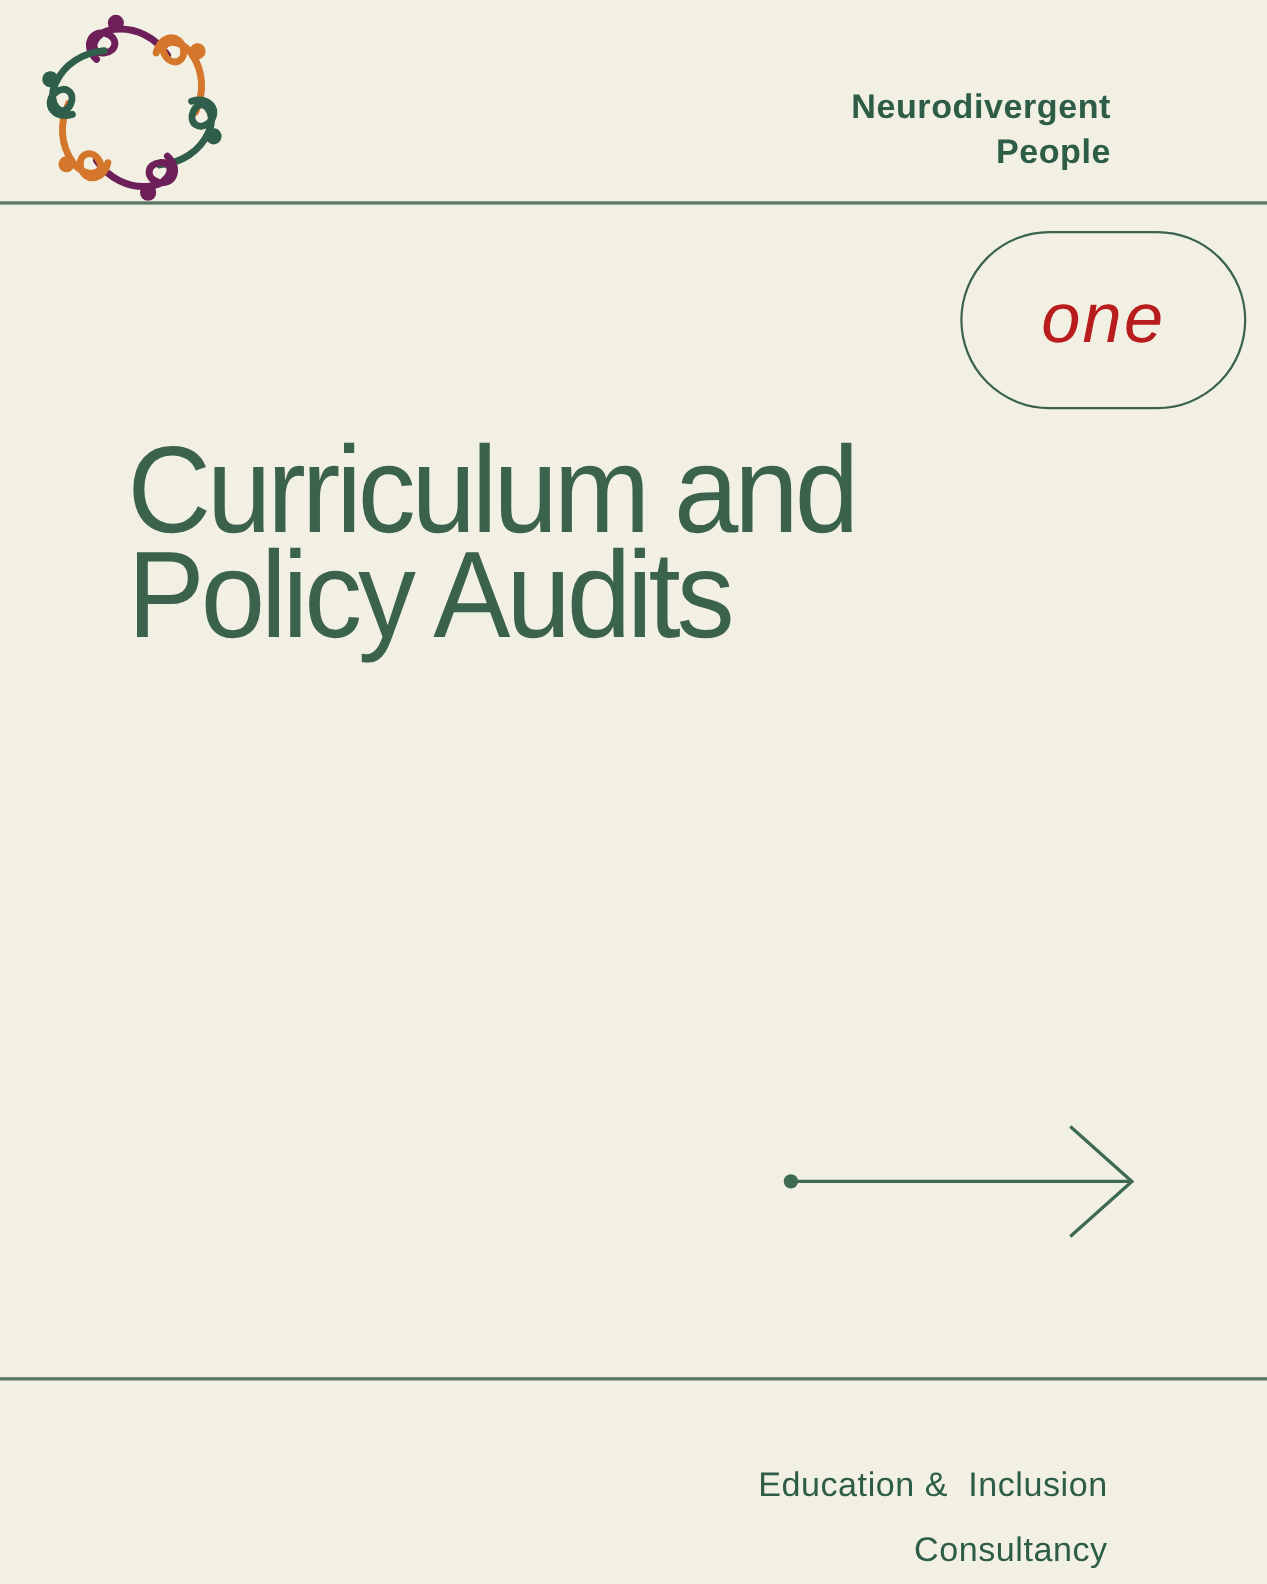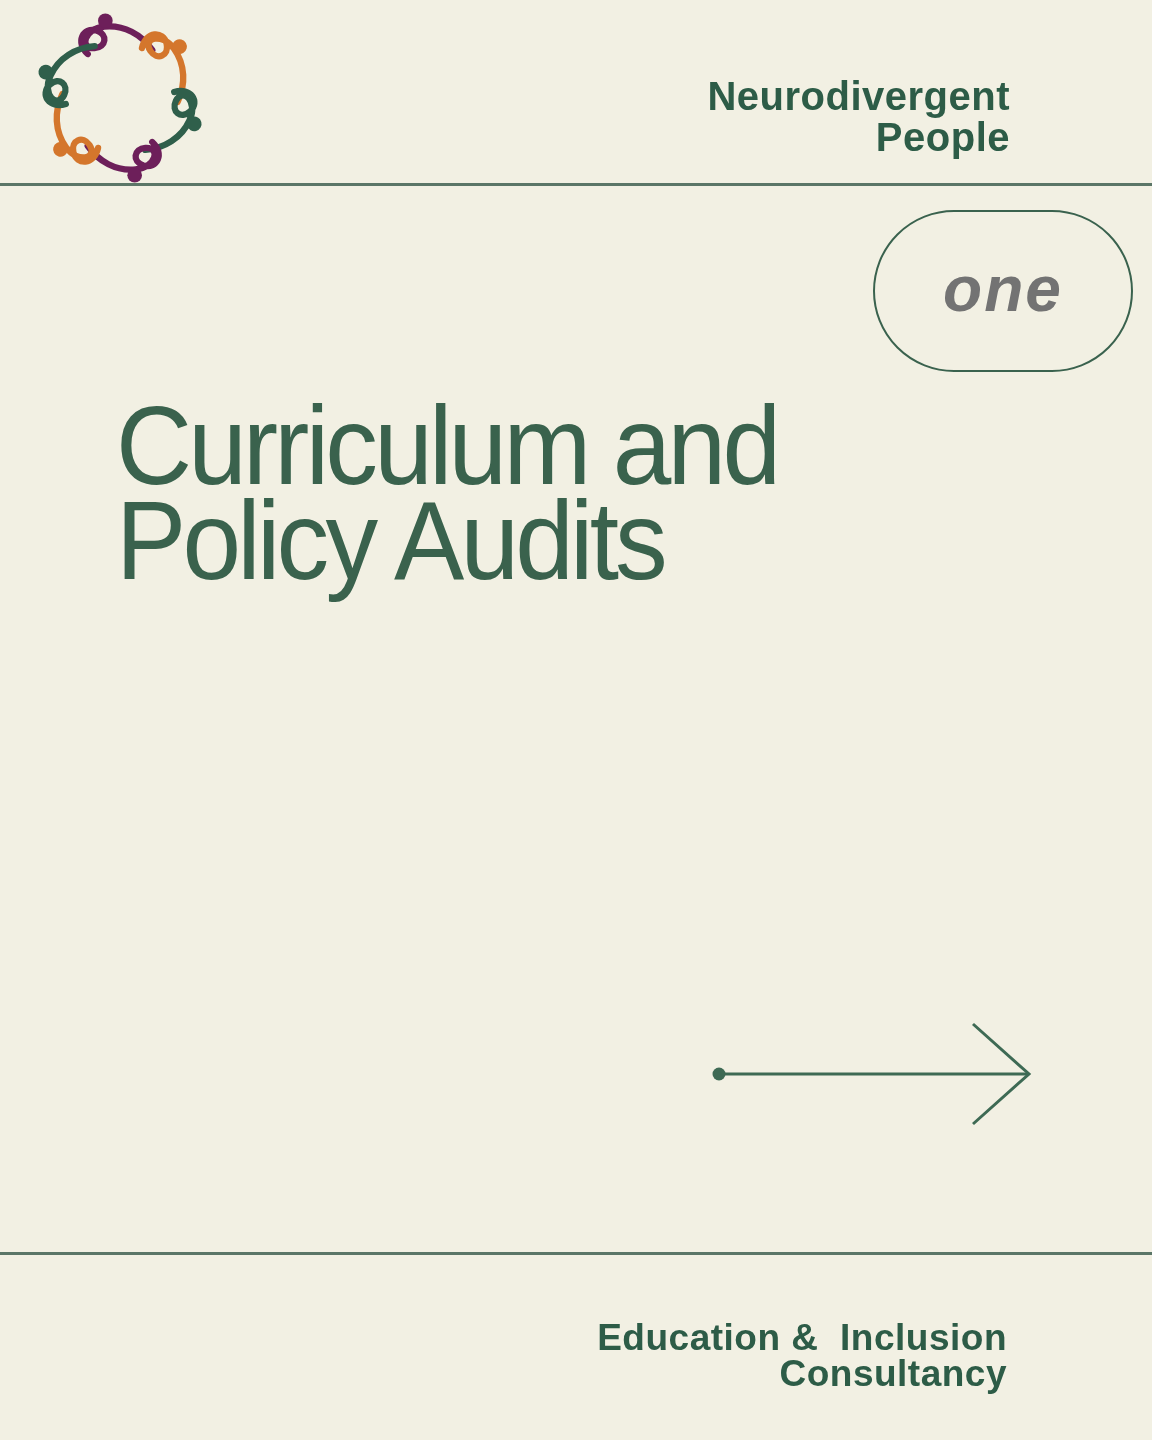--- a/index.html
+++ b/index.html
@@ -19,39 +19,39 @@
   .divider-bottom{top:1252px;}
 
   .logo{
     position:absolute;left:32px;top:10px;width:176px;height:176px;
   }
 
   .brand{
     position:absolute;top:76px;right:142px;
     text-align:right;
     font-weight:bold;
-    font-size:40px;line-height:41px;
+    font-size:31px;line-height:41px;
     letter-spacing:.5px;
     color:#2d5c47;
     white-space:pre-wrap;
   }
 
   .badge{
     position:absolute;left:873px;top:210px;width:260px;height:162px;
     border:2.5px solid #3a624e;
     border-radius:88px;
     box-sizing:border-box;
     display:flex;align-items:center;justify-content:center;
   }
   .badge-label{
     font-style:italic;
     font-size:64px;
-    font-weight:700;
+    font-weight:400;
     letter-spacing:2px;
-    color:#737373;
+    color:#b91c1c;
     transform:translateY(-2px);
   }
 
   .title{
     position:absolute;left:116px;top:398px;width:900px;
     margin:0;
     font-size:112px;line-height:95px;
     font-weight:500;
     letter-spacing:-4px;
     color:#3a624d;
@@ -70,22 +70,22 @@
     white-space:pre-wrap;
   }
 
   .arrow{
     position:absolute;left:710px;top:1018px;
   }
 
   .tagline{
     position:absolute;top:1320px;right:145px;
     text-align:right;
-    font-weight:bold;
-    font-size:37px;line-height:36px;
+    font-weight:normal;
+    font-size:31px;line-height:59px;
     letter-spacing:.5px;
     color:#2d5c47;
     white-space:pre-wrap;
   }
 </style>
 </head>
 <body>
 
 <div class="page">
 

